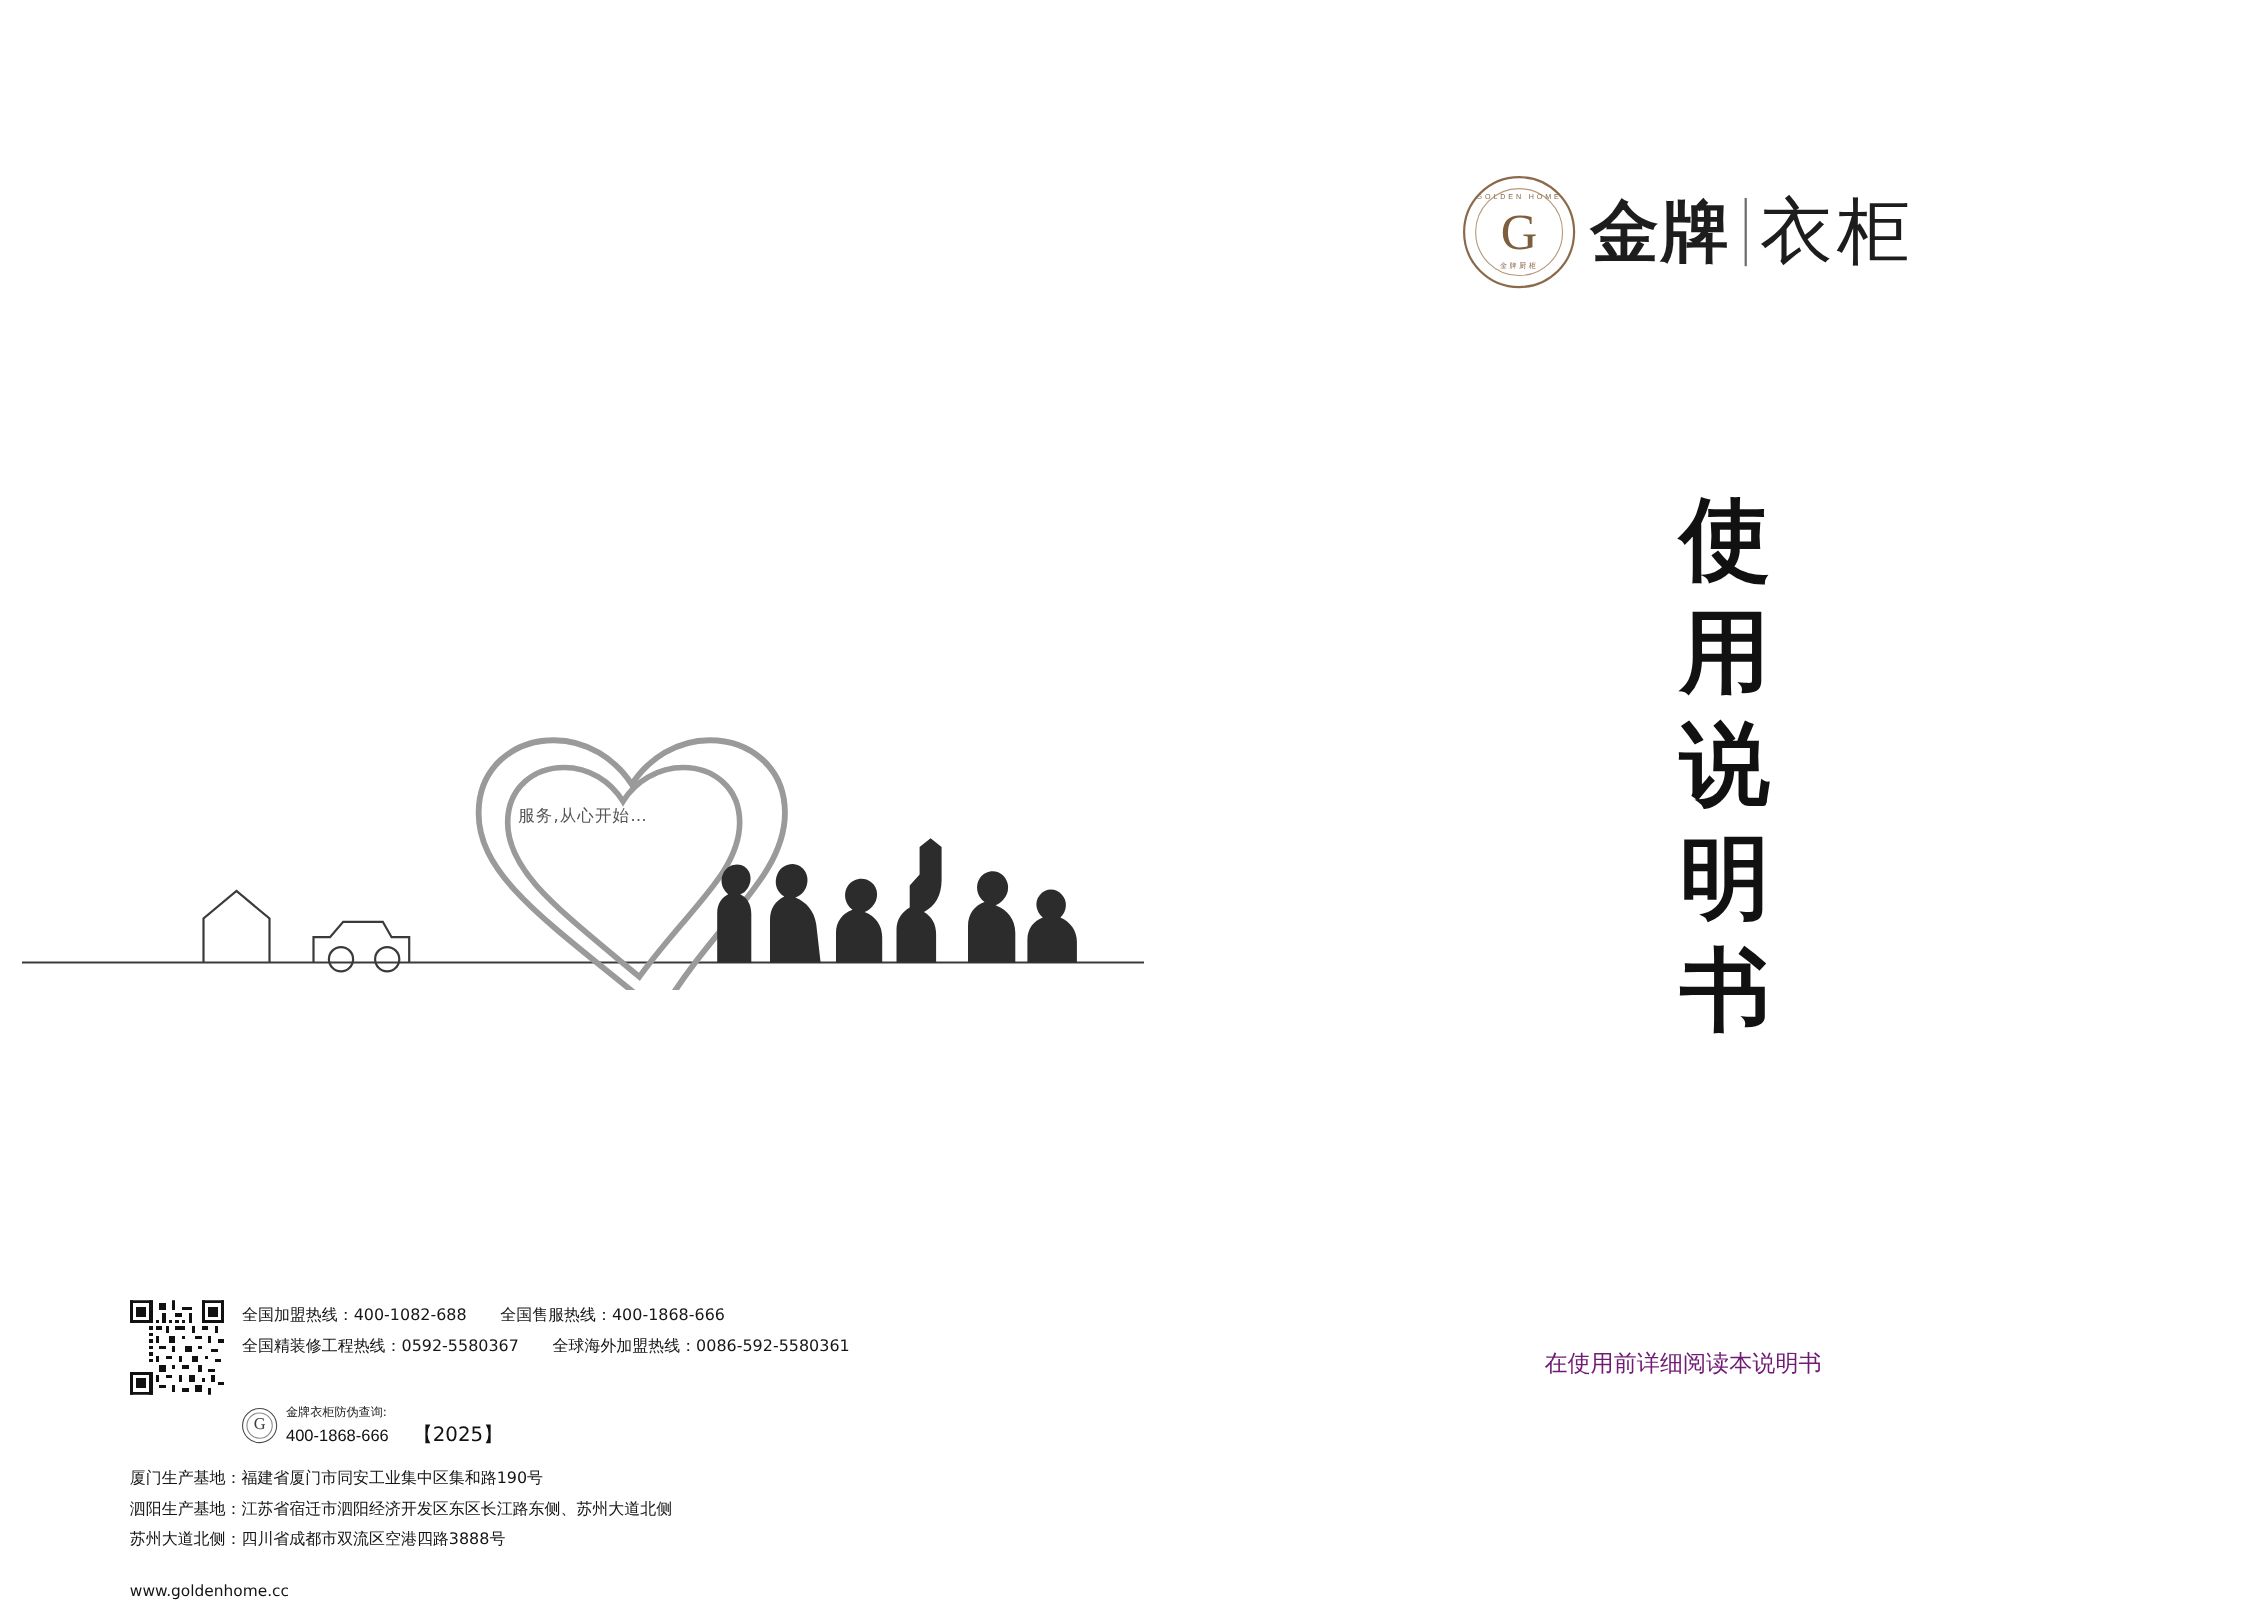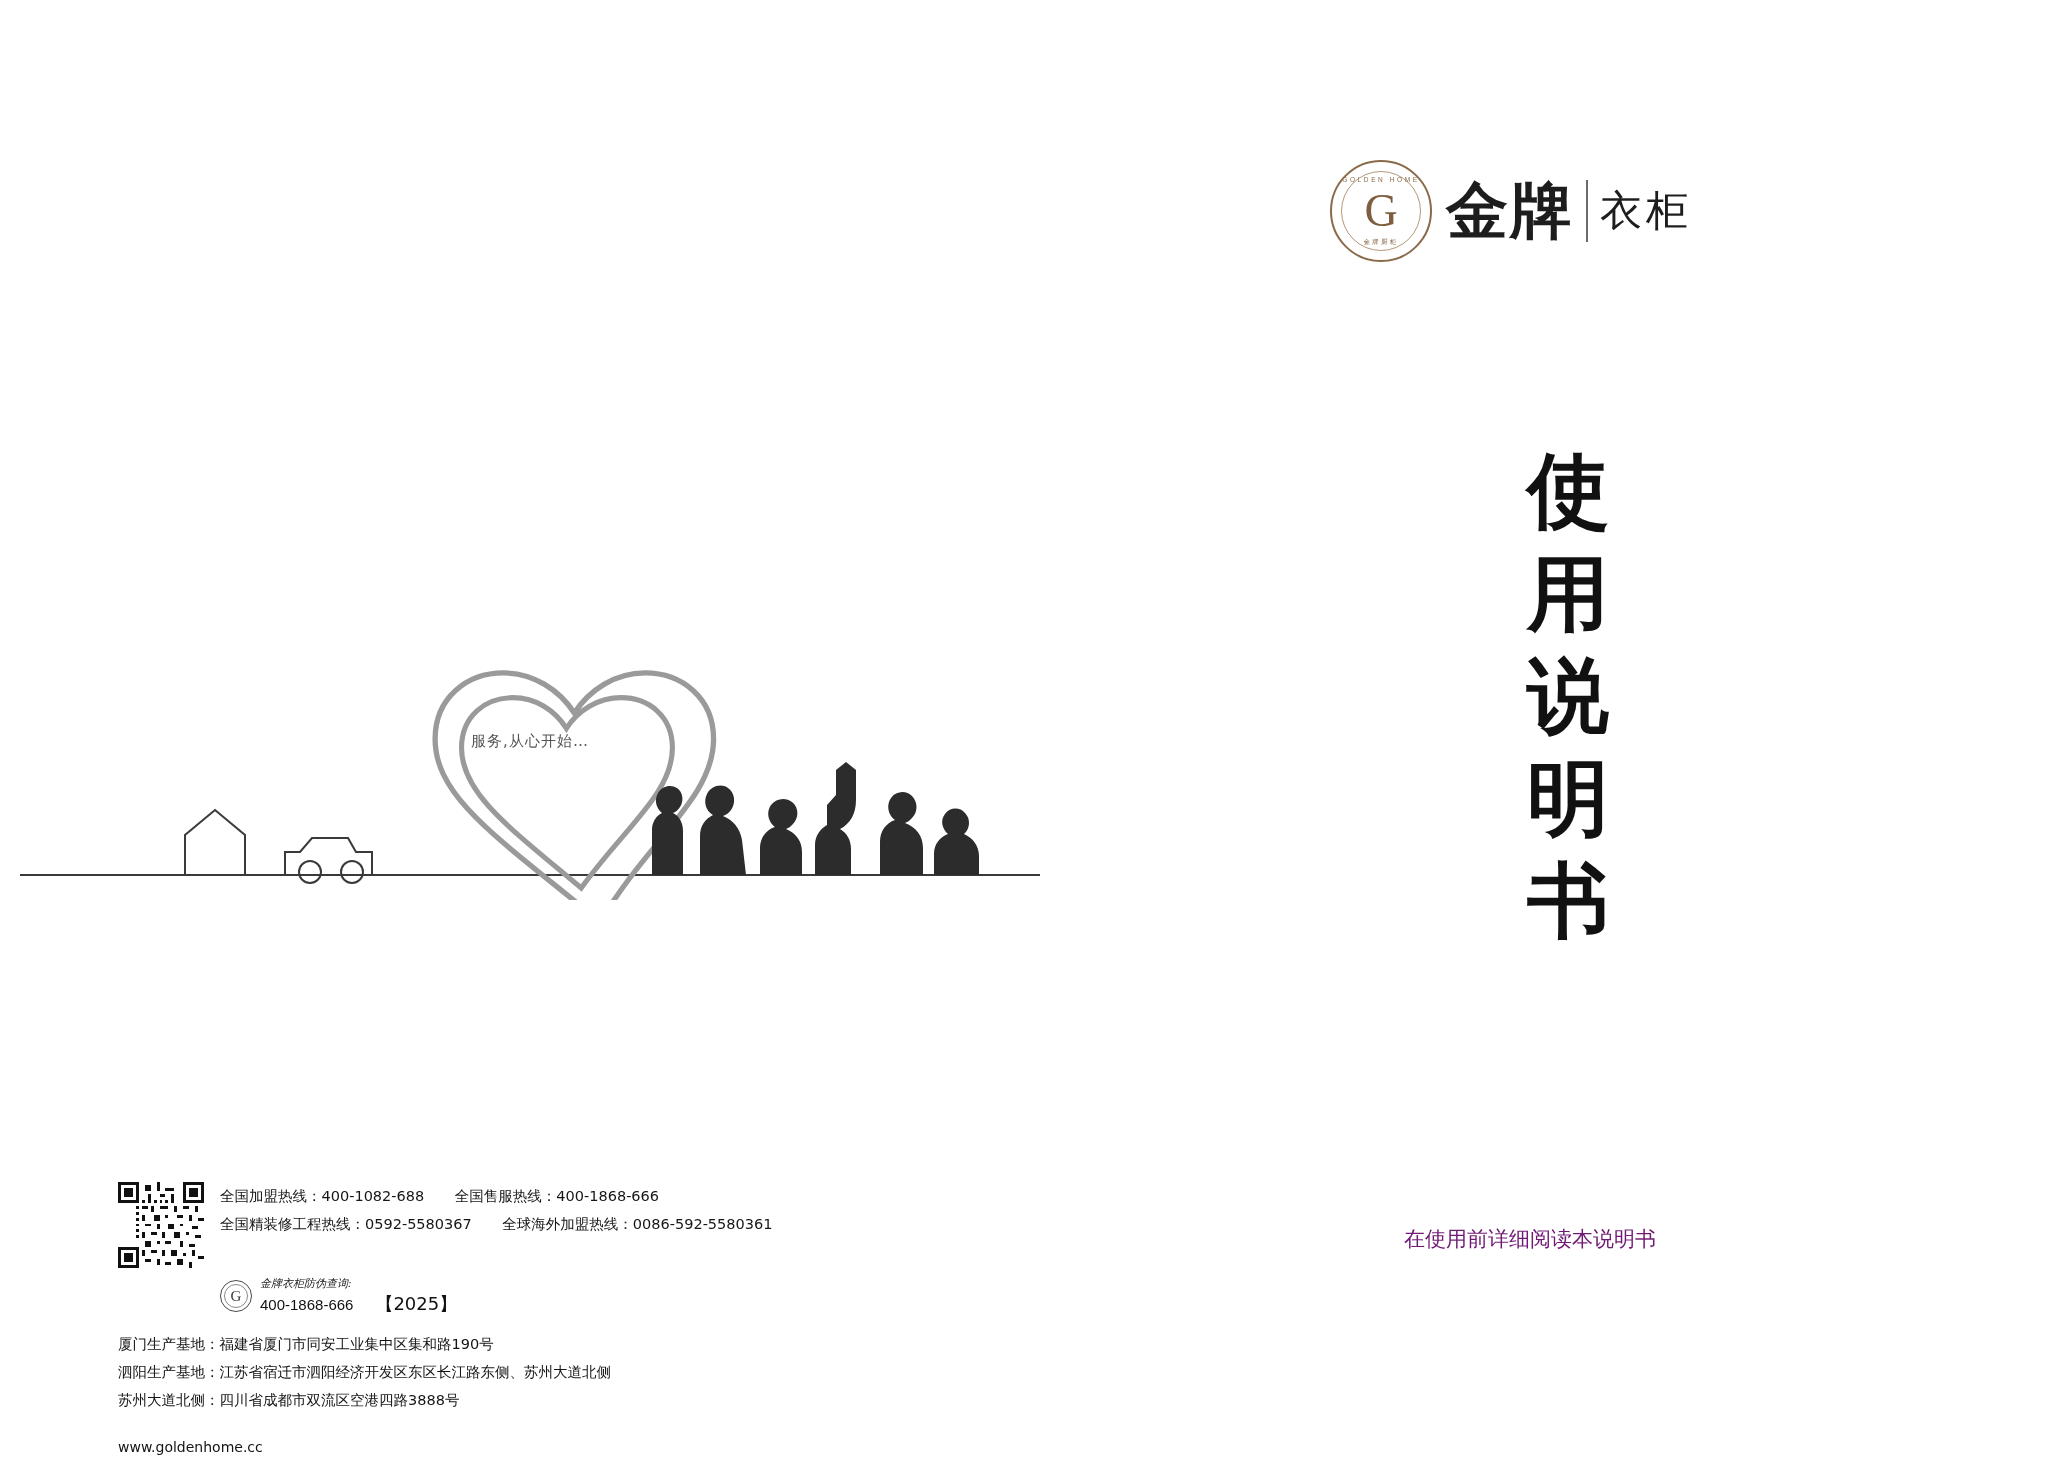--- a/index.html
+++ b/index.html
@@ -74,21 +74,21 @@
     align-items: center;
   }
   .brand-divider {
     display: inline-block;
     width: 2px;
     height: 62px;
     background: #6a6a6a;
     margin: 0 12px;
   }
   .brand-sub {
-    font-size: 42px;
+    font-size: 66px;
     font-weight: normal;
     letter-spacing: 4px;
     color: #1d1d1d;
     font-family: "DejaVu Sans", "Liberation Sans", sans-serif;
     line-height: 1;
   }
 
   
   .vertical-title {
     position: absolute;
@@ -195,21 +195,20 @@
     font-family: "Liberation Serif", serif;
     font-size: 15px;
     color: #3a3a3a;
     line-height: 1;
   }
   .af-text {
     font-size: 11px;
     line-height: 1.45;
     color: #222;
     font-family: "DejaVu Sans", "Liberation Sans", sans-serif;
-    font-style: italic;
   }
   .af-num {
     font-size: 15px;
     color: #111;
   }
   .af-year {
     font-size: 18px;
     margin-left: 22px;
     color: #111;
     font-family: "DejaVu Sans", "Liberation Sans", sans-serif;

